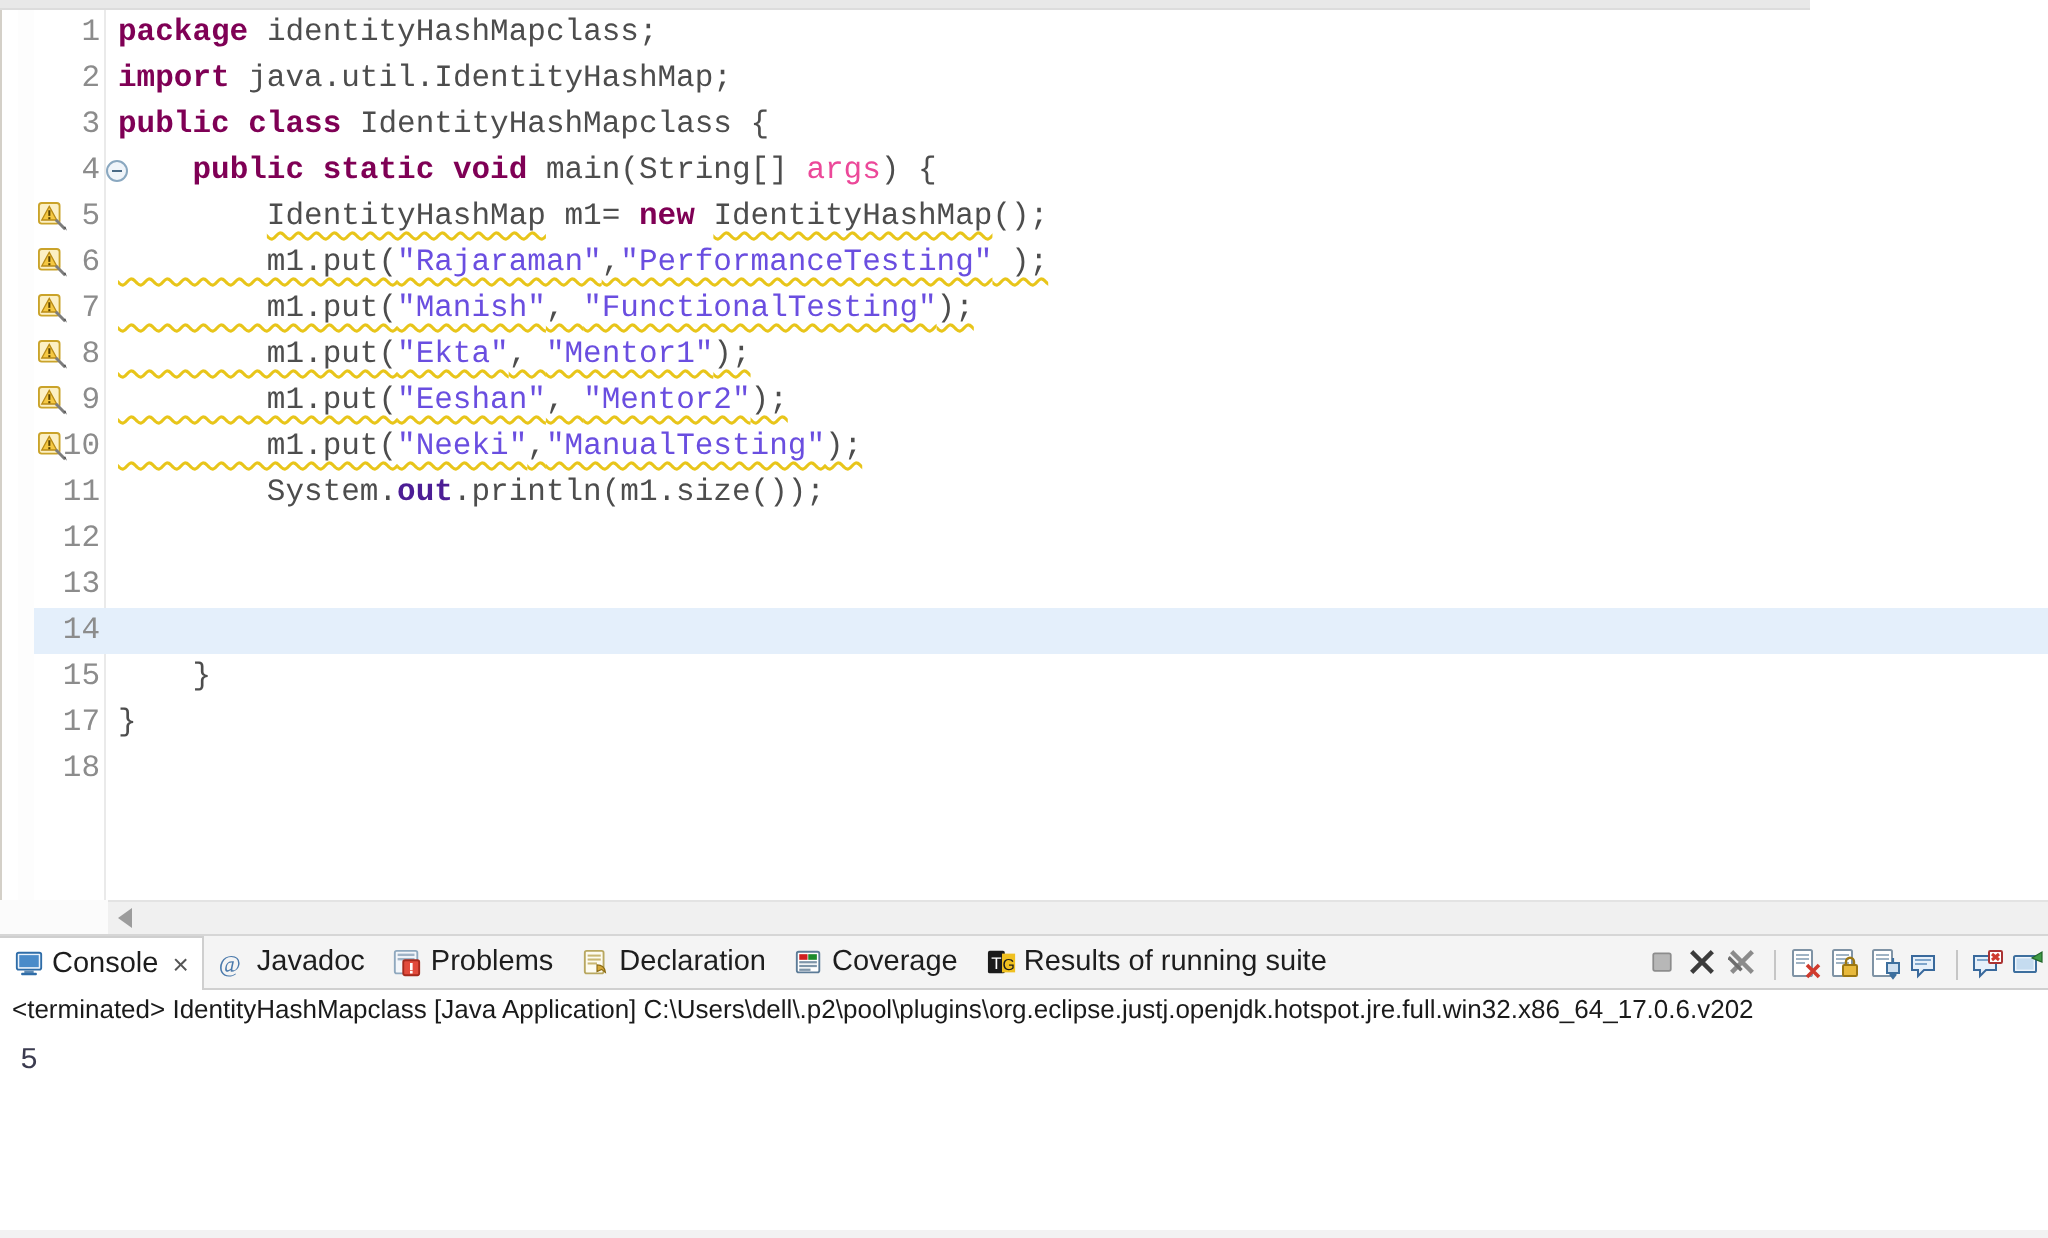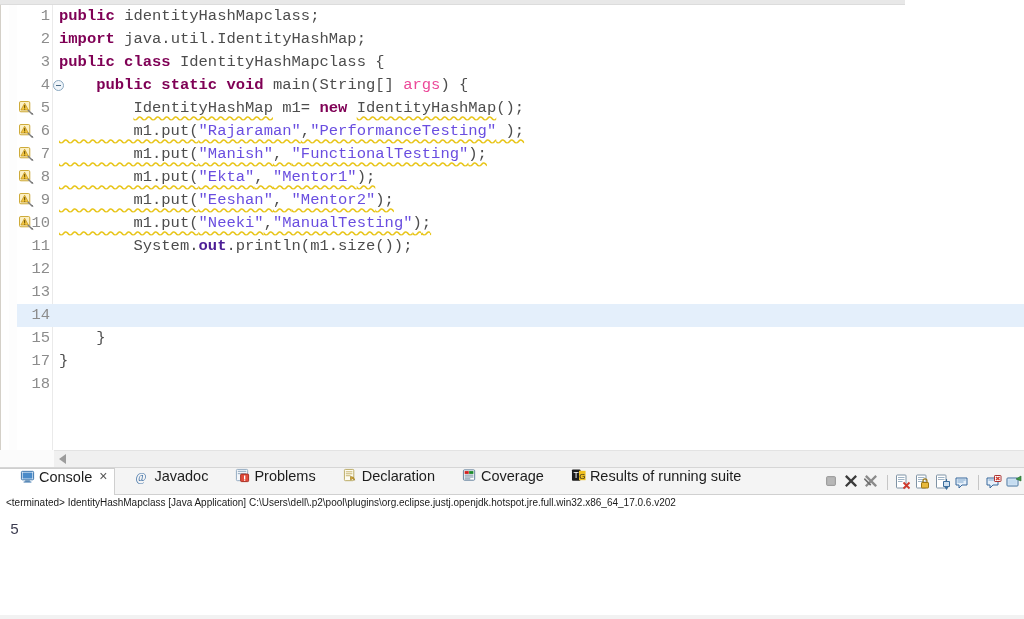--- a/index.html
+++ b/index.html
@@ -96,41 +96,41 @@
   .console-panel {
     position: absolute; top: 467px; left: 0; width: 1024px; height: 152px;
     background: #ffffff; border-top: 1px solid #d6d6d6;
   }
   .tabbar {
     position: absolute; top: 0; left: 0; width: 1024px; height: 27px;
     background: #f4f4f4; border-bottom: 1px solid #d0d0d0;
     display: flex; align-items: center;
   }
   .tab {
-    display: flex; align-items: flex-start; gap: 4px; height: 27px;
-    padding: 0 7px 0 20px; font-size: 14.5px; color: #1d1d1d; cursor: default;
+    display: flex; align-items: center; gap: 4px; height: 27px;
+    padding: 0 7px 0 7px; font-size: 14.5px; color: #1d1d1d; cursor: default;
   }
   .tab.active {
     background: #ffffff; border-right: 1px solid #cfcfcf;
     border-top: 1px solid #cfcfcf;
   }
   .tab .ico { width: 15px; height: 15px; display: inline-block; position: relative; flex: none; }
   .tab-close {
     font-size: 14px; color: #555; margin-left: 3px; line-height: 1;
   }
   .toolbar {
     position: absolute; top: 3px; right: 2px; height: 22px;
     display: flex; align-items: center; gap: 4px;
   }
   .tb-ico { width: 16px; height: 16px; position: relative; display:inline-block; }
   .tb-sep { width: 1px; height: 15px; background: #c6c6c6; margin: 0 3px; }
 
   .launch-line {
     position: absolute; top: 29px; left: 6px; right: 0; height: 21px;
-    font-size: 10px; color: #1a1a1a; white-space: nowrap; overflow: hidden;
+    font-size: 13px; color: #1a1a1a; white-space: nowrap; overflow: hidden;
   }
   .console-out {
     position: absolute; top: 51px; left: 0; right: 0; bottom: 0;
     background: #ffffff;
     font-family: "Liberation Mono","DejaVu Sans Mono",monospace;
     font-size: 15px; color: #3b3b4f;
   }
   .console-out .ln { padding: 2px 0 0 10px; line-height: 20px; }
   .console-left-rail {
     position: absolute; left: 0; top: 51px; bottom: 0; width: 5px;
@@ -147,21 +147,21 @@
 
   <div class="top-strip"></div>
 
   <div class="editor">
     <div class="editor-left-border"></div>
     <div class="anno-bar">
         <div class="anno-seg" style="top: 69px; height: 276px; background: rgb(74, 144, 226);"></div>
       </div>
     <div class="gutter"></div>
     <div class="code-area" id="code-area">
-        <div class="line"><span class="lnum">1</span><span class="ltext"><span class="kw">public</span> <span class="pln">identityHashMapclass;</span></span></div>
+        <div class="line"><span class="lnum">1</span><span class="ltext"><span class="kw">package</span> <span class="pln">identityHashMapclass;</span></span></div>
         <div class="line"><span class="lnum">2</span><span class="ltext"><span class="kw">import</span> <span class="pln">java.util.IdentityHashMap;</span></span></div>
         <div class="line"><span class="lnum">3</span><span class="ltext"><span class="kw">public class</span> <span class="pln">IdentityHashMapclass {</span></span></div>
         <div class="line"><span class="lnum">4</span><span class="fold"></span><span class="ltext"><span class="pln">    </span><span class="kw">public static void</span> <span class="pln">main(String[] </span><span class="arg">args</span><span class="pln">) {</span></span></div>
         <div class="line"><span class="lnum">5</span><span class="warn-ico"><svg width="15" height="15" viewBox="0 0 16 16">
               <rect x="0.5" y="0.5" width="11" height="11" rx="1.5" fill="#fcf0c4" stroke="#caa32a"></rect>
               <path d="M6 2.3 L10 9.6 L2 9.6 Z" fill="#f5c842" stroke="#b98b16" stroke-width="0.7"></path>
               <rect x="5.5" y="4.4" width="1.1" height="3" fill="#5a4300"></rect>
               <rect x="5.5" y="8.1" width="1.1" height="1.1" fill="#5a4300"></rect>
               <path d="M9.5 9.5 L14.5 14.5" stroke="#7d7d7d" stroke-width="1.6"></path>
               <path d="M13.6 13.4 L15.4 15.3 L14.6 13.0 Z" fill="#555"></path>

